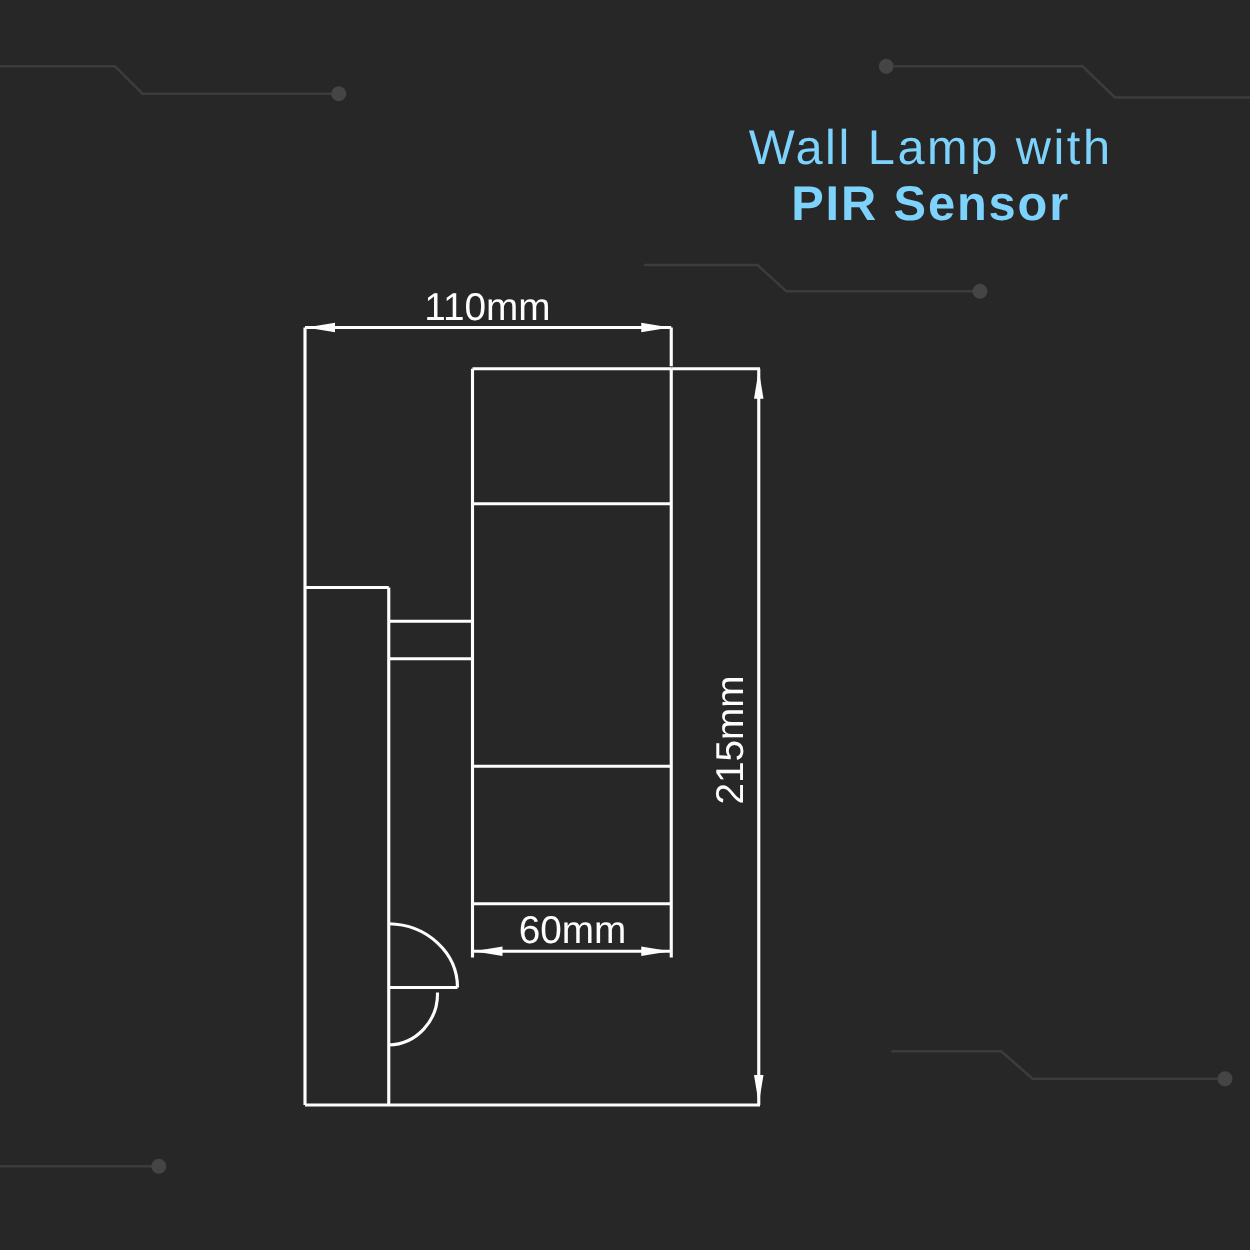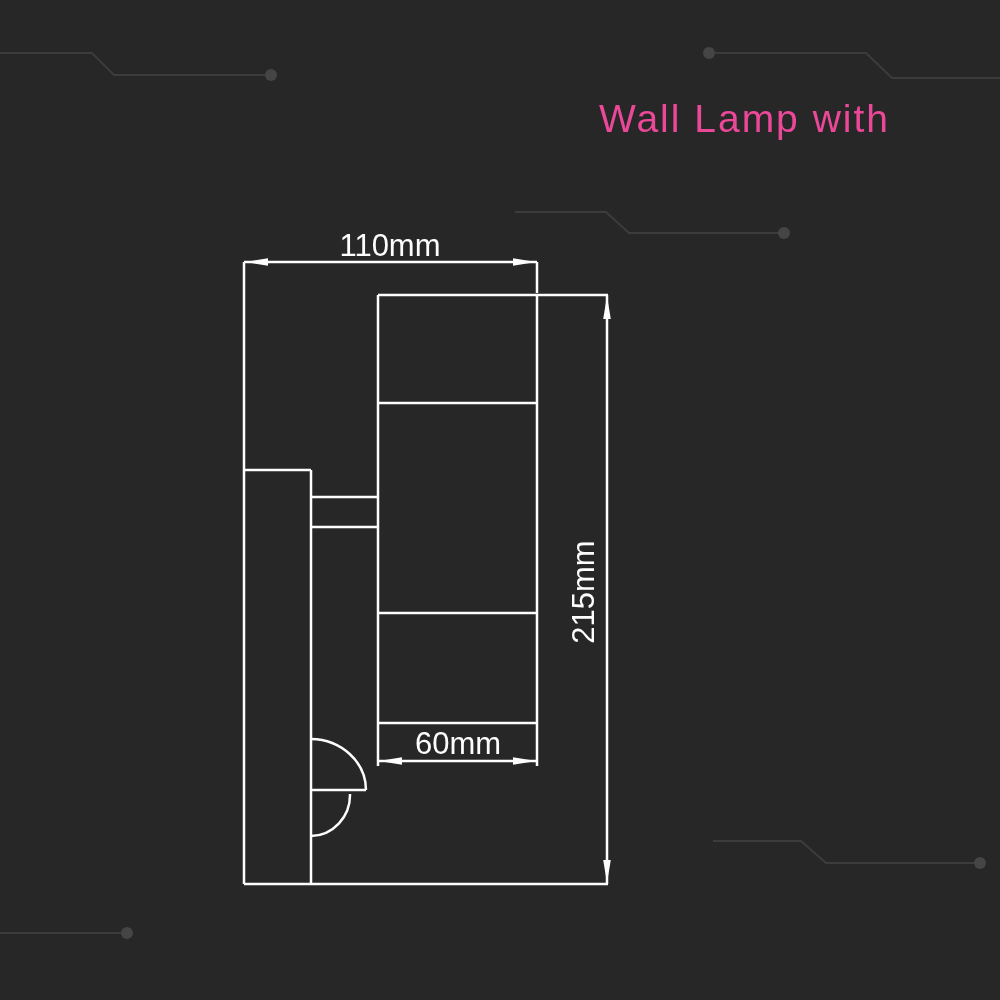--- a/index.html
+++ b/index.html
@@ -15,21 +15,21 @@
     position: absolute;
     inset: 0;
     width: 1000px;
     height: 1000px;
   }
   .title {
     position: absolute;
     top: 96px;
     right: 110px;
     text-align: center;
-    color: #ec4899;
+    color: #7dd3fc;
   }
   .title-line1 {
     font-size: 39px;
     font-weight: 400;
     letter-spacing: 2px;
     line-height: 45px;
     white-space: nowrap;
   }
   .title-line2 {
     font-size: 39px;
@@ -111,15 +111,16 @@
     <g>
       <path class="draw-line" d="M 378 761 H 537"></path>
       <polygon class="dim-arrow" points="379,761 402,757.2 402,764.8"></polygon>
       <polygon class="dim-arrow" points="536,761 513,757.2 513,764.8"></polygon>
       <text class="dim-text" x="458" y="754" text-anchor="middle">60mm</text>
     </g>
   </svg>
 
   <div class="title">
     <div class="title-line1">Wall Lamp with</div>
+    <div class="title-line2">PIR Sensor</div>
   </div>
 
 </div>
 
 </body></html>

